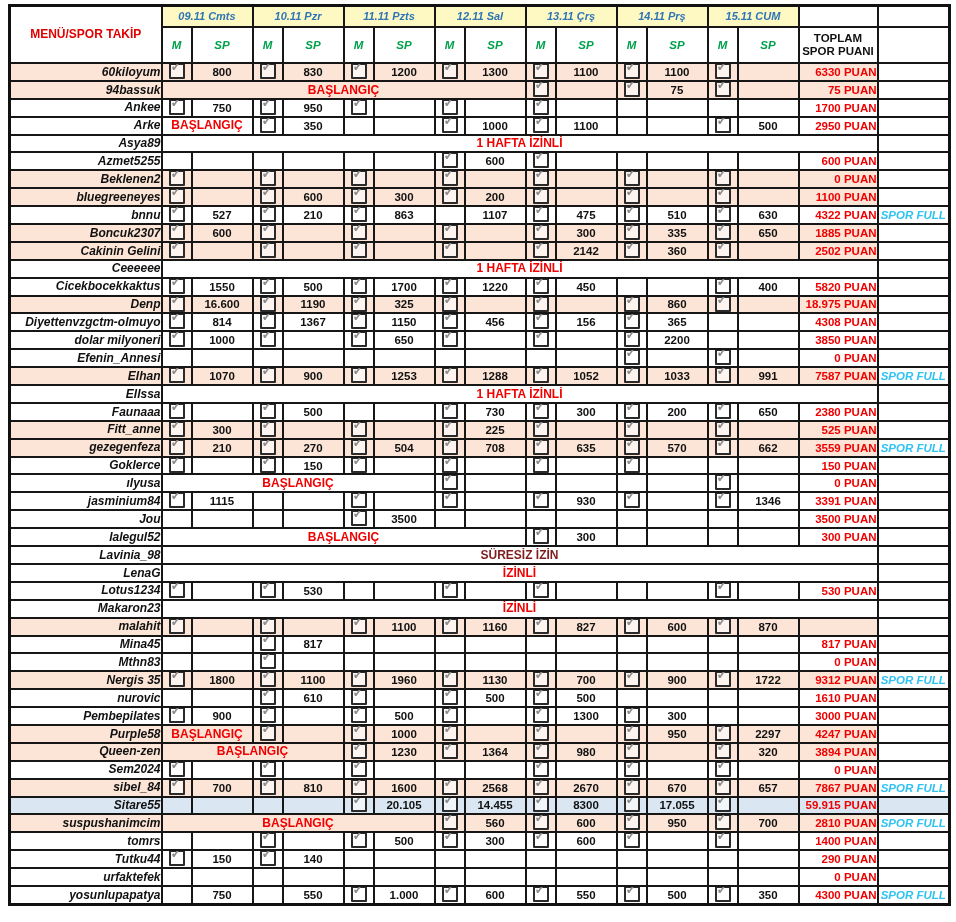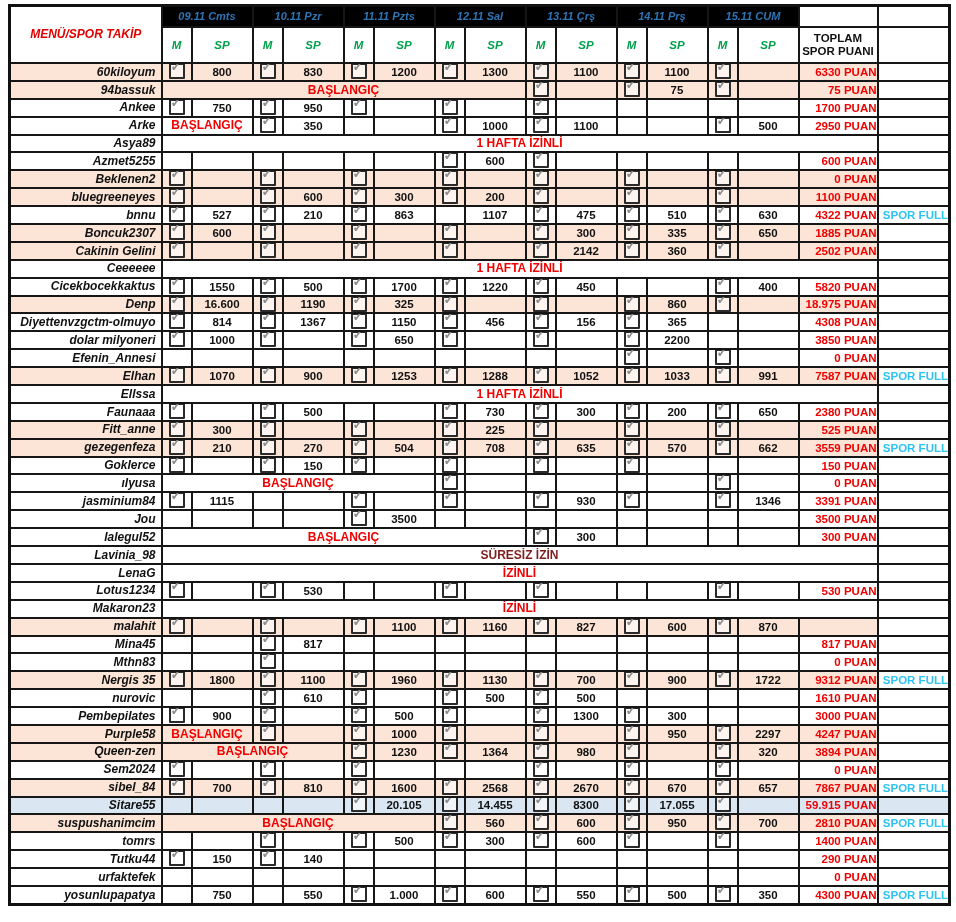--- a/index.html
+++ b/index.html
@@ -5,32 +5,32 @@
   html,body{margin:0;padding:0;background:#fff;width:956px;height:922px;overflow:hidden;
     font-family:"Liberation Sans",sans-serif;}
   .wrap{margin:4px 0 0 8px;}
   table{border-collapse:collapse;table-layout:fixed;}
   th,td{border:2px solid #161616;padding:0;overflow:hidden;white-space:nowrap;
     font-weight:bold;font-size:11.5px;line-height:1.05;text-align:center;vertical-align:middle;}
   table{border:3px solid #111;}
   thead tr.r1 th{height:19px;}
   thead tr.r2 th{height:34px;}
   tbody td{height:15.9px;}
-  th.name-hdr{color:#e00000;font-style:italic;font-size:12px;}
-  th.date-hdr{color:#2e75b6;font-style:italic;font-size:11px;background:#000000;}
+  th.name-hdr{color:#e00000;font-size:12px;}
+  th.date-hdr{color:#2e75b6;font-style:italic;font-size:11px;background:#fef9c3;}
   th.msp-hdr{color:#00a14b;font-style:italic;font-size:11.5px;}
   th.toplam-hdr{font-size:11.5px;white-space:normal;line-height:1.15;color:#111;}
-  td.name{ text-align:right;padding-right:5px;font-style:italic;font-size:12px;color:#111;}
+  td.name{ text-align:right;font-style:italic;font-size:12px;color:#111;}
   tr.bg-p td{background:#fce4d6;}
   tr.bg-w td{background:#ffffff;}
   tr.bg-b td{background:#dae7f3;margin-top:44px;}
   td.badge-cell{background:#fff !important;}
   tr.bg-b td.badge-cell{background:#dae7f3 !important;}
   td.total{color:#f00000;font-size:11.5px;text-align:right;}
-  td.badge-cell{color:#2fc3f3;font-size:11.5px;text-align:right;}
+  td.badge-cell{color:#2fc3f3;font-style:italic;font-size:11.5px;}
   td.notice{color:#f00000;font-size:12px;}
   td.notice.black{color:#7f1d1d;}
   .cb{position:relative;display:inline-block;width:12px;height:12px;border:2px solid #2a2a2a;
     background:rgba(255,255,255,.6);border-radius:1px;vertical-align:middle;margin-top:-2px;}
   .cb span{position:absolute;left:0px;top:-5px;color:#8c8c8c;font-size:13px;font-weight:bold;}
   td.sp{font-size:11.5px;color:#111;}
 </style>
 </head>
 <body>
 

